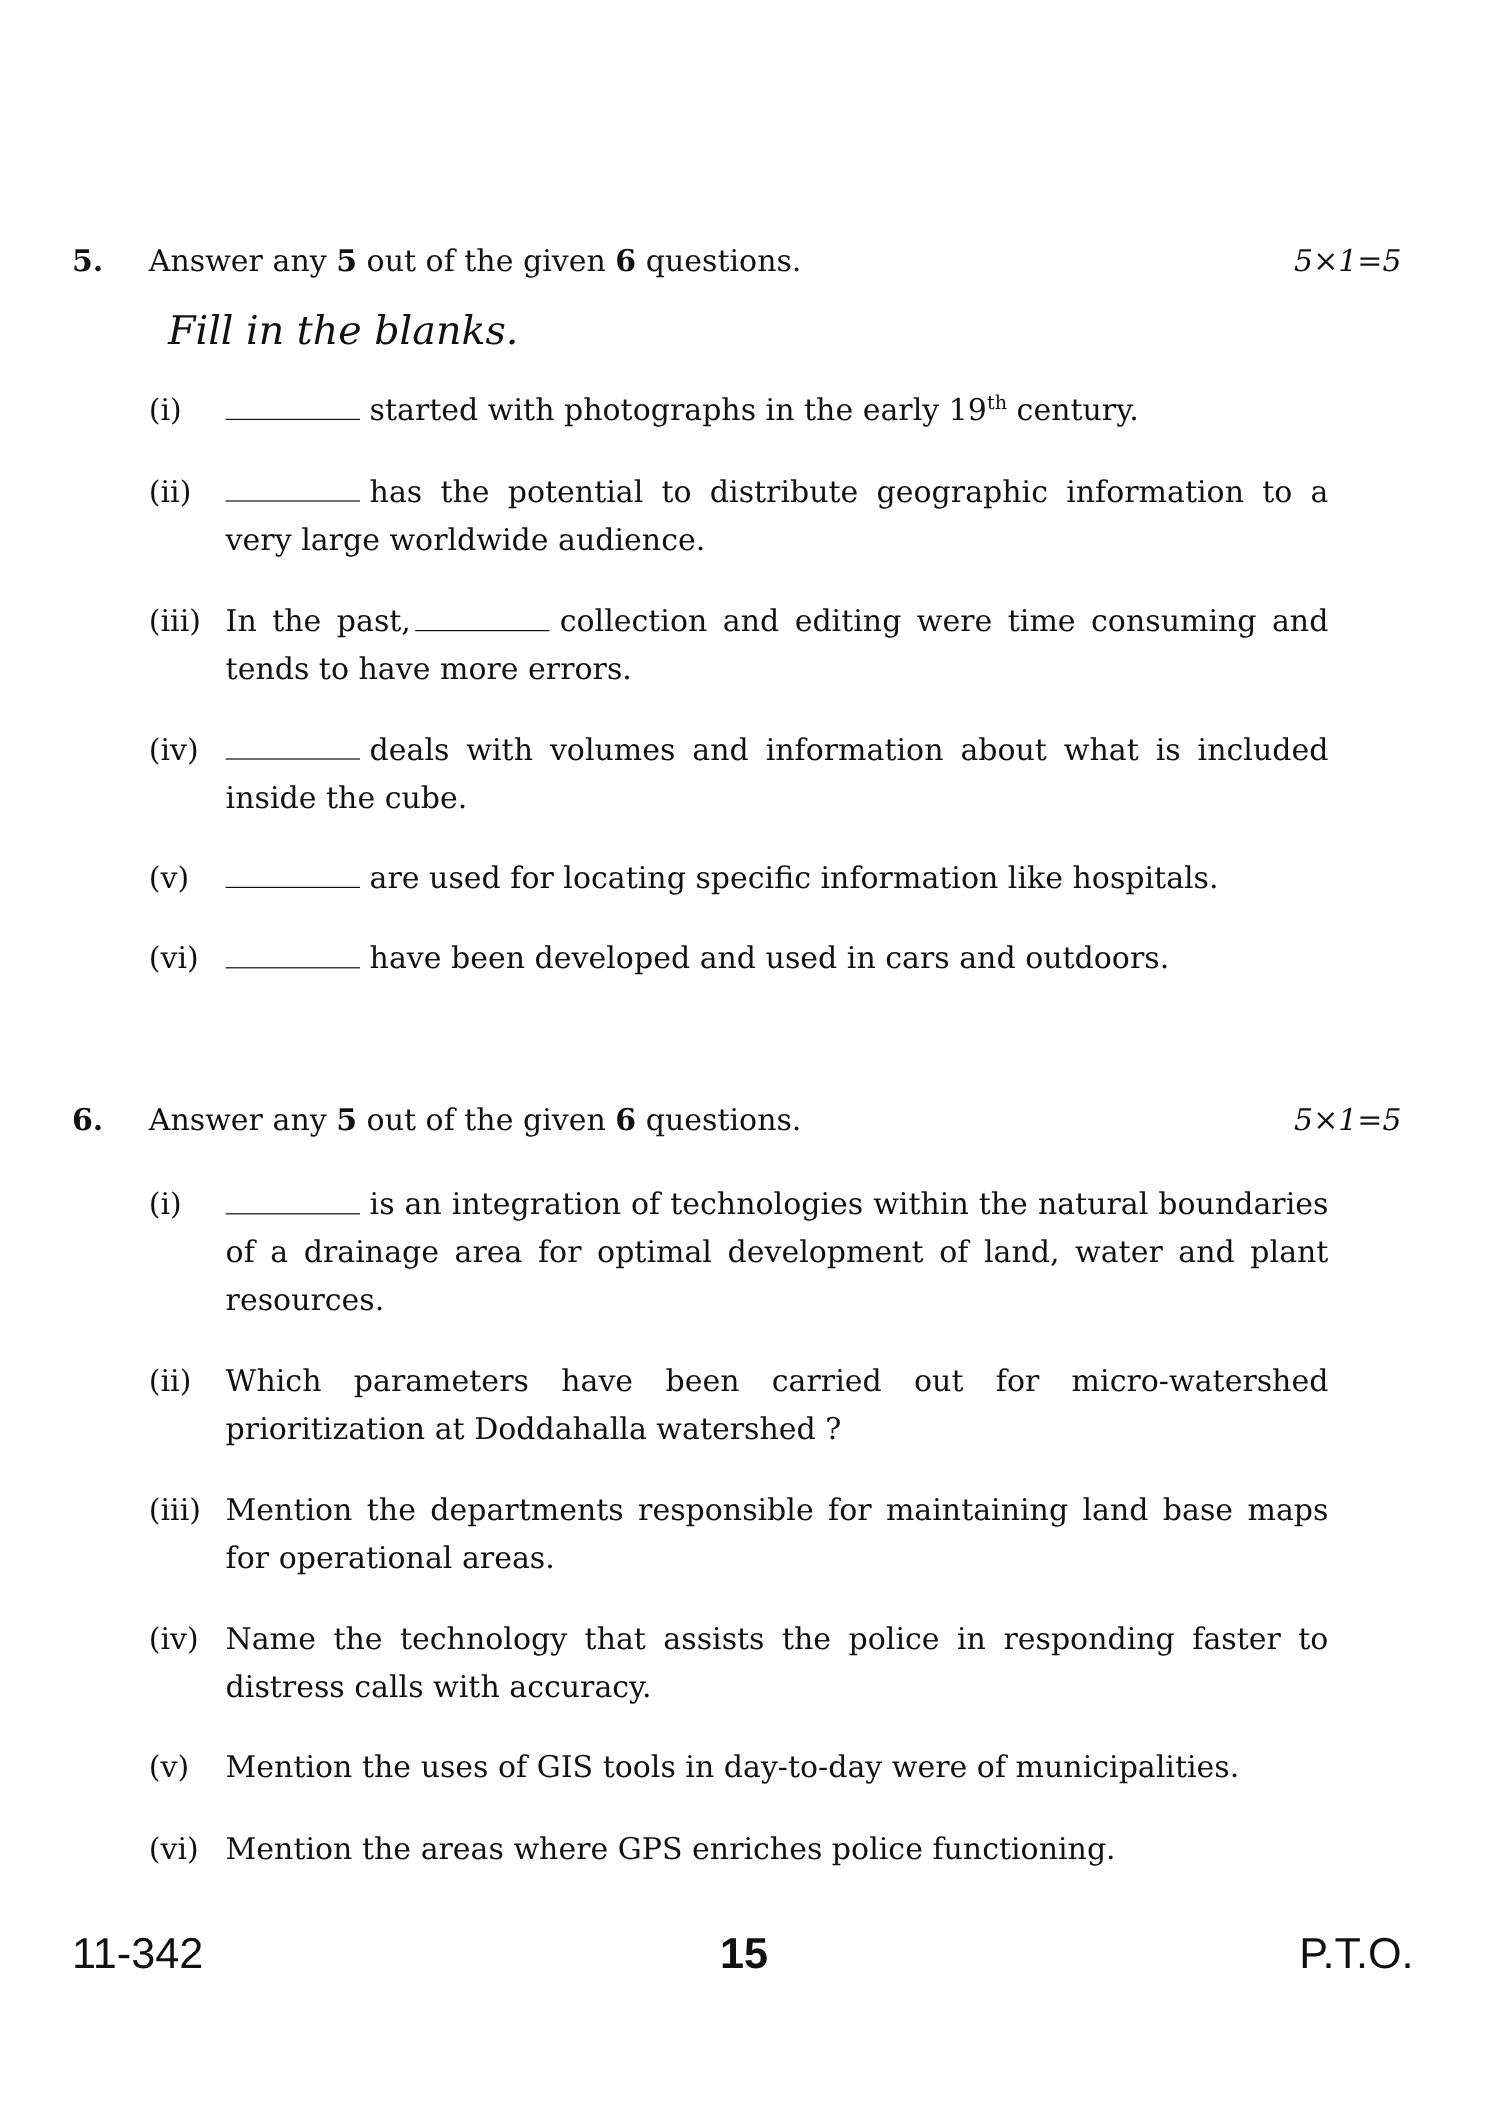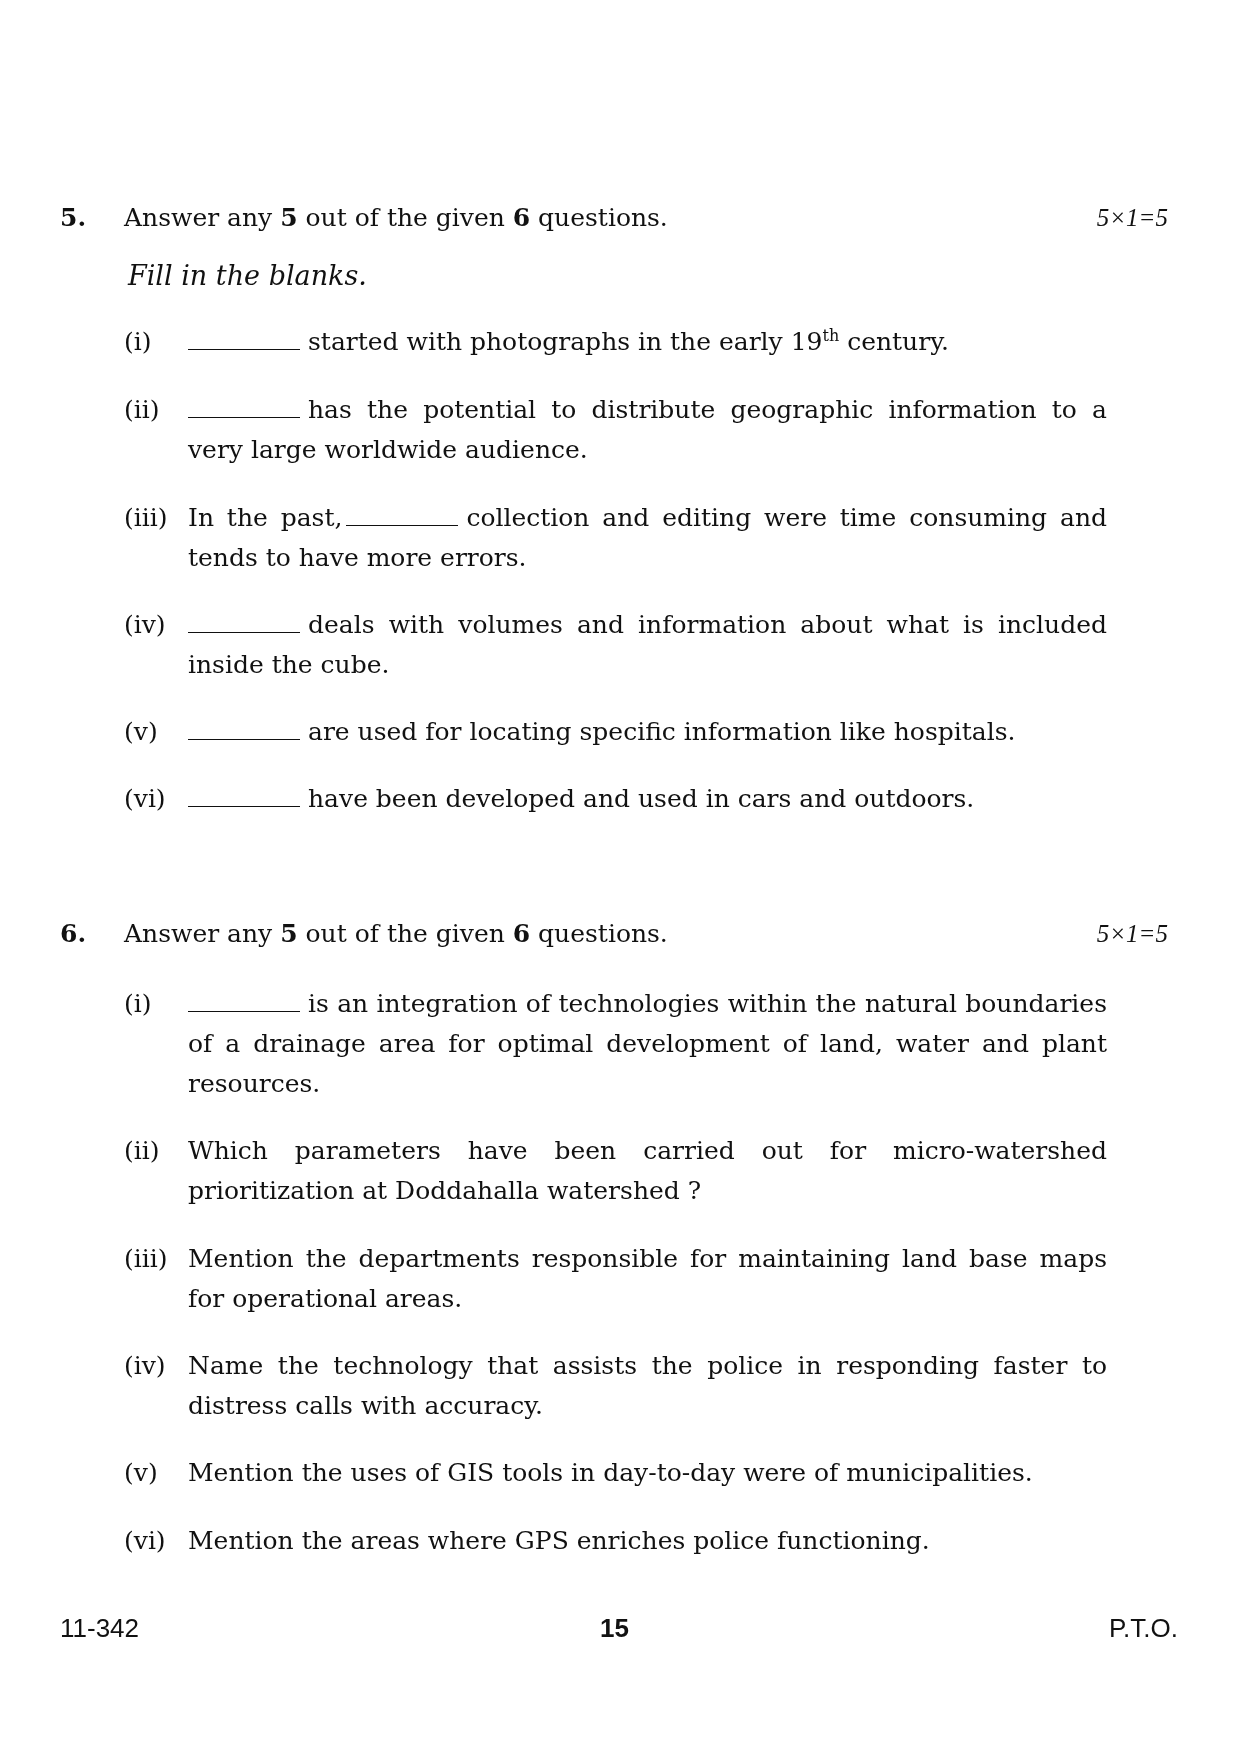--- a/index.html
+++ b/index.html
@@ -9,40 +9,40 @@
     color: #111111;
   }
   .page { position: absolute; left: 0; top: 0; width: 1241px; height: 1754px; }
   .q-head {
     position: absolute; left: 60px; width: 1108px; height: 40px;
     font-size: 25px; line-height: 40px;
   }
   .q-num { position: absolute; left: 0; top: 0; font-weight: bold; }
   .q-text { position: absolute; left: 64px; top: 0; }
   .q-text b { font-weight: bold; }
-  .q-marks { position: absolute; right: 0; top: 0; font-style: italic; font-family: Liberation Serif, serif; }
+  .q-marks { position: absolute; right: 0; top: 0; font-style: italic; }
   .instruction {
-    position: absolute; left: 128px; font-style: italic;
-    font-size: 27px; line-height: 40px;
+    position: absolute; left: 140px; font-style: italic;
+    font-size: 33px; line-height: 40px;
   }
   .item {
     position: absolute; left: 124px; width: 983px;
     font-size: 25px; line-height: 40px;
   }
   .item .roman { position: absolute; left: 0; top: 0; }
   .item .body { margin-left: 64px; text-align: justify; text-align-last: left; }
   .blank {
     display: inline-block; width: 112px; border-bottom: 1.5px solid #111;
     height: 24px; vertical-align: baseline; margin-right: 8px;
   }
   .blank.mid { margin-left: 4px; }
   sup { font-size: 16px; line-height: 0; }
   .footer {
     position: absolute; top: 1608px; left: 60px; width: 1118px; height: 40px;
-    font-family: "Liberation Sans", sans-serif; font-size: 26px; line-height: 40px;
+    font-family: "Liberation Sans", sans-serif; font-size: 36px; line-height: 40px;
   }
   .footer .code { position: absolute; left: 0; }
   .footer .pno { position: absolute; left: 540px; font-weight: bold; }
   .footer .pto { position: absolute; right: 0; margin-left: 37px; }
 </style>
 </head>
 <body>
 
 <div class="page">
 

